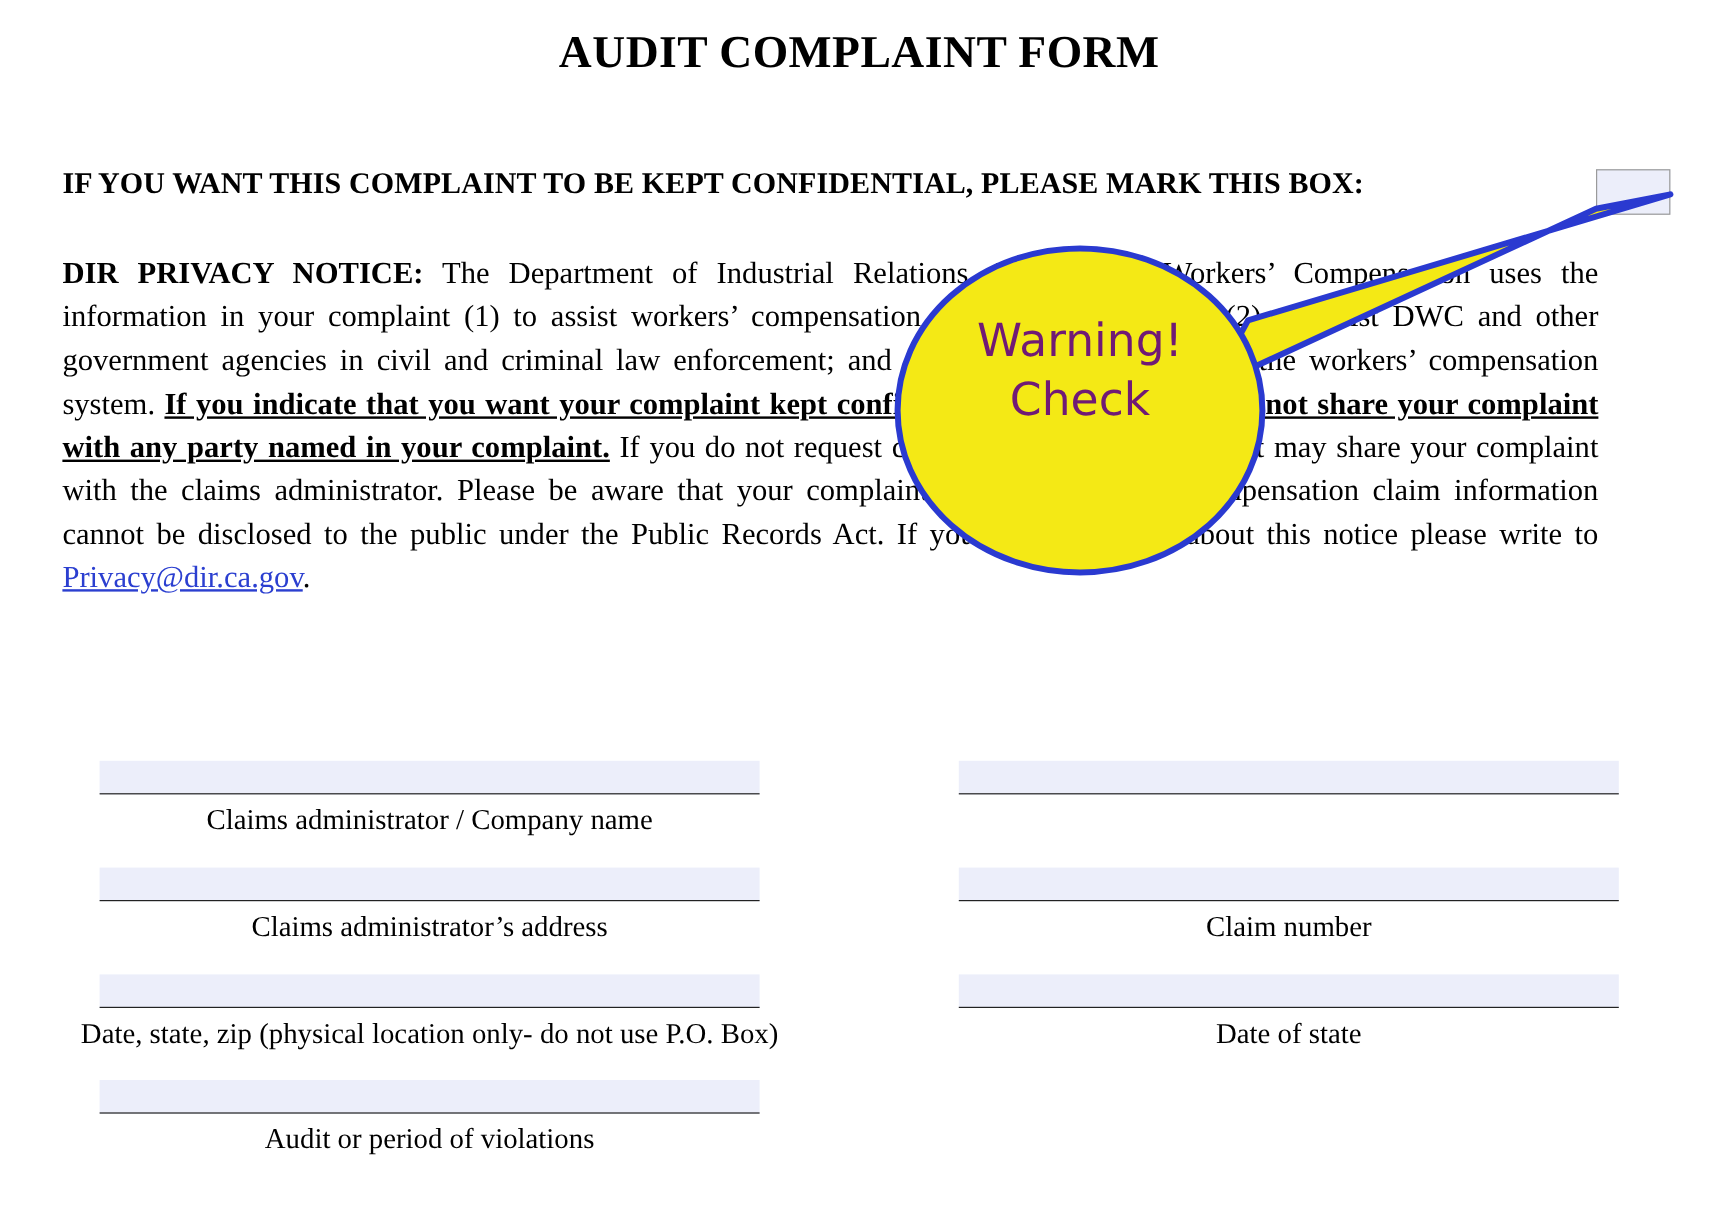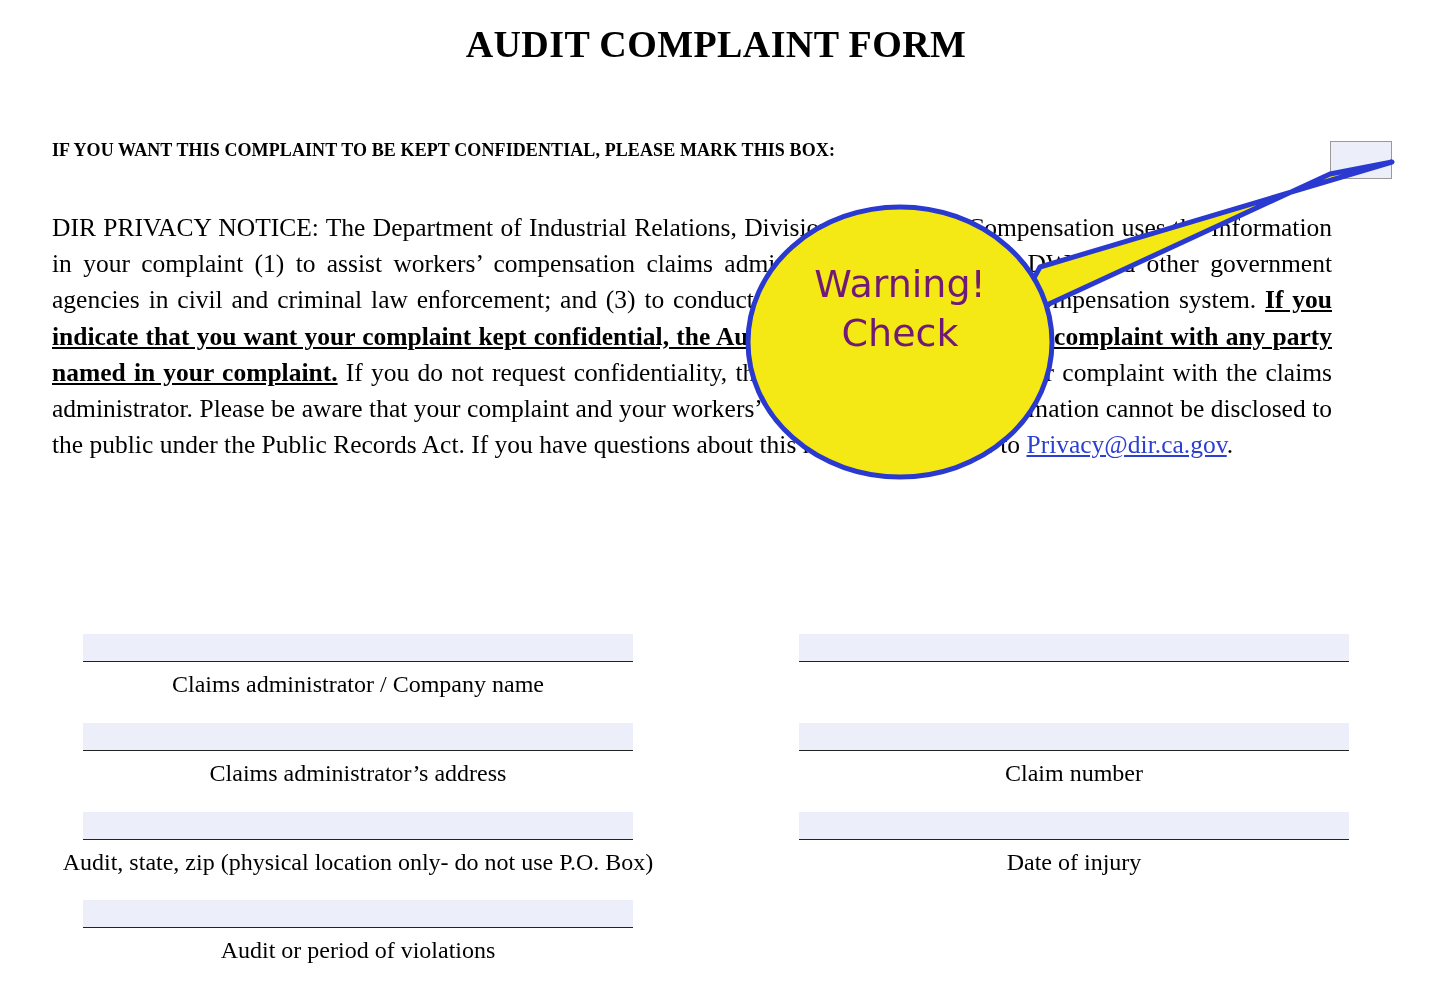--- a/index.html
+++ b/index.html
@@ -36,21 +36,21 @@
     position: absolute;
     left: 52px;
     top: 118px;
     width: 1340px;
     display: flex;
     align-items: flex-start;
     justify-content: space-between;
   }
   .confidential-text {
     font-weight: bold;
-    font-size: 18px;
+    font-size: 25px;
     line-height: 1.15;
     letter-spacing: 0.1px;
     font-variant: small-caps;
   }
   .confid-box {
     width: 62px;
     height: 38px;
     border: 1px solid #9a9a9a;
     background: #eceefa;
     margin-top: 1px;
@@ -60,21 +60,21 @@
   .privacy-block {
     position: absolute;
     left: 52px;
     top: 188px;
     width: 1280px;
     font-size: 25.5px;
     line-height: 1.42;
     text-align: justify;
     text-justify: inter-word;
   }
-  .privacy-block b { font-weight: normal; }
+  .privacy-block b { font-weight: bold; }
   .privacy-block .bu {
     font-weight: bold;
     text-decoration: underline;
   }
   .privacy-block a {
     color: #2b3fd0;
     text-decoration: underline;
   }
 
   
@@ -169,25 +169,25 @@
       </div>
       <div class="field-col">
         <input class="field-input" type="text" value="" style="">
         <div class="field-label">Claim number</div>
       </div>
     </div>
 
     <div class="field-row">
       <div class="field-col">
         <input class="field-input" type="text" value="" style="">
-        <div class="field-label"><span>Audit, state, zip </span><b>(physical location only- do not use P.O. Box)</b></div>
-      </div>
-      <div class="field-col">
-        <input class="field-input" type="text" value="" style="">
-        <div class="field-label">Date of injury</div>
+        <div class="field-label"><span>Date, state, zip </span><b>(physical location only- do not use P.O. Box)</b></div>
+      </div>
+      <div class="field-col">
+        <input class="field-input" type="text" value="" style="">
+        <div class="field-label">Date of state</div>
       </div>
     </div>
 
     <div class="field-row">
       <div class="field-col">
         <input class="field-input" type="text" value="" style="">
         <div class="field-label">Audit or period of violations</div>
       </div>
     </div>
 

